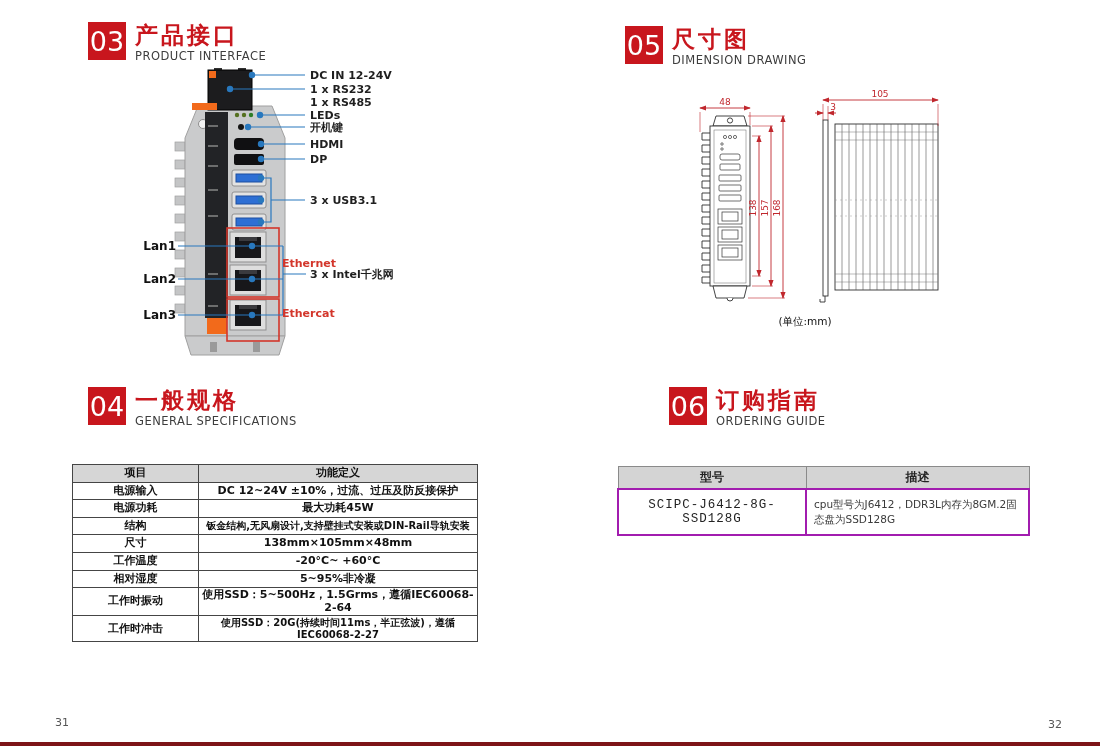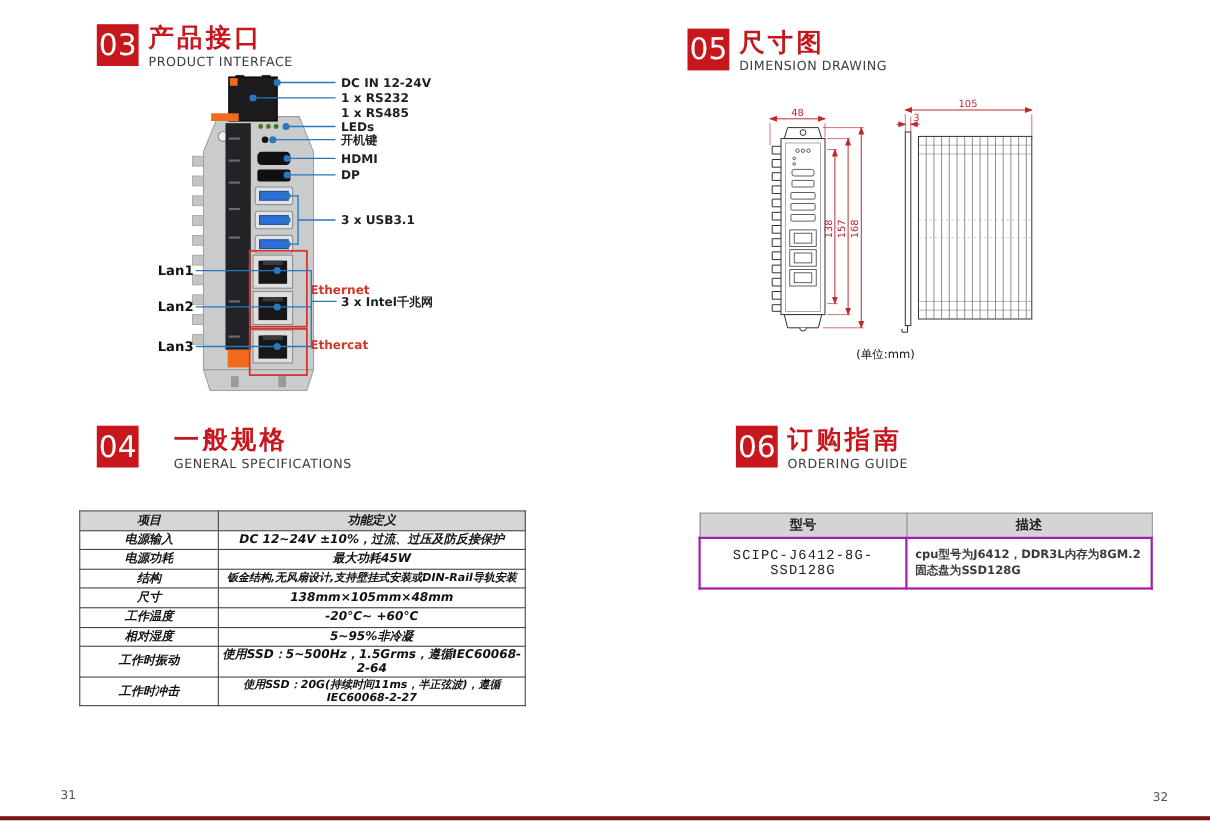--- a/index.html
+++ b/index.html
@@ -16,31 +16,31 @@
 
   svg text { font-family:"DejaVu Sans","Liberation Sans",sans-serif; }
   .lbl { font-size:11px; font-weight:600; fill:#1f1f1f; }
   .lanlbl { font-size:12px; font-weight:700; fill:#111; }
   .redlbl { font-size:11px; font-weight:600; fill:#d3362b; }
   .dimtxt { font-size:9px; fill:#c0272d; }
   .unitnote { font-size:10.5px; fill:#111; }
 
   
   table.spec { position:absolute; left:72px; top:464px; width:406px; border-collapse:collapse; table-layout:fixed; }
-  table.spec th, table.spec td { border:1px solid #454545; text-align:center; vertical-align:middle; font-size:11px; font-weight:700; color:#111; height:17.6px; padding:1px 3px; line-height:1.15;font-style:italic; }
+  table.spec th, table.spec td { border:1px solid #454545; text-align:center; vertical-align:middle; font-size:11px; font-weight:700; color:#111; height:17.6px; padding:1px 3px; line-height:1.15; }
   table.spec th { background:#d6d6d6; }
   table.spec .c1 { width:126px; }
   table.spec .fs10 { font-size:10px; }
 
   
-  table.order { position:absolute; left:617px; top:466px; width:413px; border-collapse:collapse; table-layout:fixed;margin-left:18px; }
+  table.order { position:absolute; left:617px; top:466px; width:413px; border-collapse:collapse; table-layout:fixed; }
   table.order th { background:#d4d4d4; border:1px solid #8a8a8a; height:22px; font-size:12px; font-weight:700; color:#222; }
   table.order td { border:2px solid #a21caf; height:46px; vertical-align:middle; }
   table.order .model { width:188px; text-align:center; font-family:"Liberation Mono","DejaVu Sans Mono",monospace; font-size:12.5px; letter-spacing:1px; color:#222; }
-  table.order .desc { text-align:left; padding:3px 7px; font-size:10.5px; font-weight:700; color:#3a3a3a; line-height:1.35; }
+  table.order .desc { text-align:left; padding:3px 7px; font-size:10.5px; font-weight:400; color:#3a3a3a; line-height:1.35; }
 
   .pagenum { position:absolute; font-size:11px; color:#555; }
   .footbar { position:absolute; left:0; bottom:0; width:1100px; height:4px; background:#7d1418; }
 </style>
 </head>
 <body>
 
 <div class="page">
 
   <div class="sec" style="left:60px; top:22px;">
@@ -234,21 +234,21 @@
     </g>
     <text x="85" y="17" text-anchor="middle" class="dimtxt">48</text>
     <text x="116" y="120" text-anchor="middle" class="dimtxt" transform="rotate(-90 116 120)">138</text>
     <text x="128" y="120" text-anchor="middle" class="dimtxt" transform="rotate(-90 128 120)">157</text>
     <text x="140" y="120" text-anchor="middle" class="dimtxt" transform="rotate(-90 140 120)">168</text>
     <text x="240" y="9" text-anchor="middle" class="dimtxt">105</text>
     <text x="193" y="22" text-anchor="middle" class="dimtxt">3</text>
     <text x="165" y="237" text-anchor="middle" class="unitnote">(单位:mm)</text>
   </svg>
 
-  <div class="sec" style="left:60px; top:387px;gap:23px;">
+  <div class="sec" style="left:60px; top:387px;">
     <div class="numbox">04</div>
     <div class="titles">
       <div class="zh">一般规格</div>
       <div class="en">GENERAL SPECIFICATIONS</div>
     </div>
   </div>
 
   <table class="spec">
     <tbody>
         <tr>

